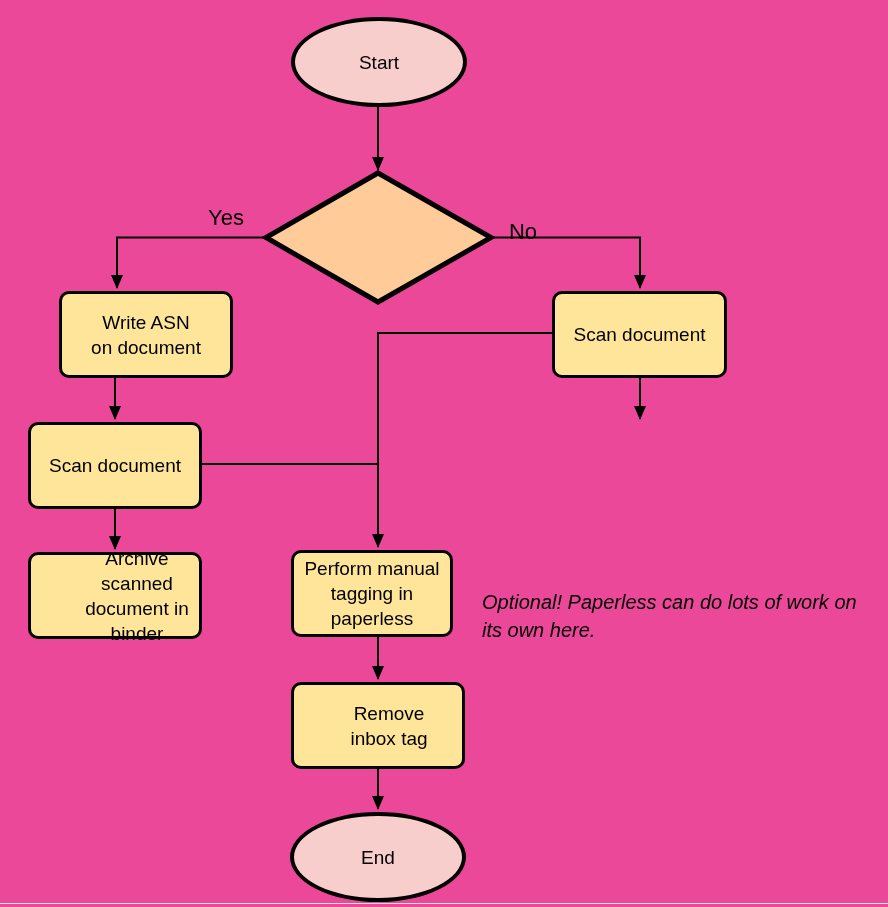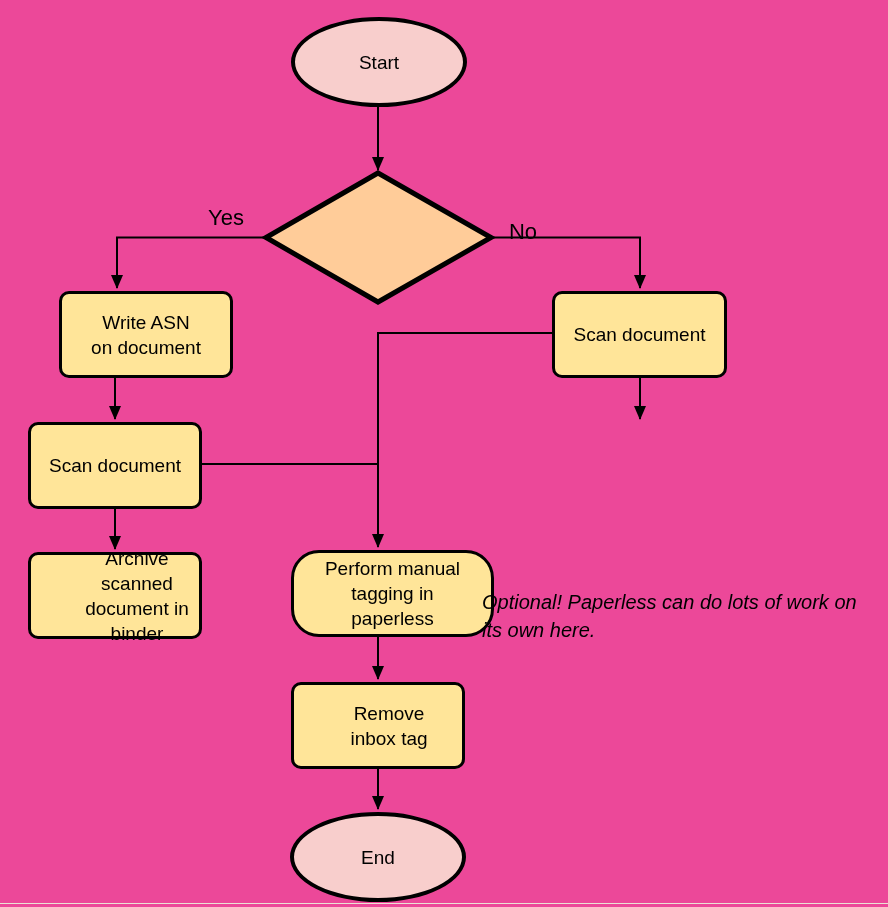--- a/index.html
+++ b/index.html
@@ -66,21 +66,21 @@
 
   <div class="node process" style="left:28px;top:422px;width:174px;height:87px;">Scan document</div>
 
   <div class="node process" style="left:28px;top:552px;width:174px;height:87px;padding-left:44px;">Archive scanned
 document in
 binder</div>
 
   <div class="node process" style="left:552px;top:291px;width:175px;height:87px;">Scan document</div>
 
 
-  <div class="node process" style="left:291px;top:550px;width:203px;height:87px;border-radius:28px;">Perform manual
+  <div class="node process" style="left:291px;top:550px;width:162px;height:87px;">Perform manual
 tagging in
 paperless</div>
 
   <div class="note" style="left:482px;top:588px;width:410px;">Optional! Paperless can do lots of work on
 its own here.</div>
 
   <div class="node process" style="left:291px;top:682px;width:174px;height:87px;padding-left:22px;">Remove
 inbox tag</div>
 
   <div class="node terminal" style="left:290px;top:812px;width:176px;height:90px;">End</div>

